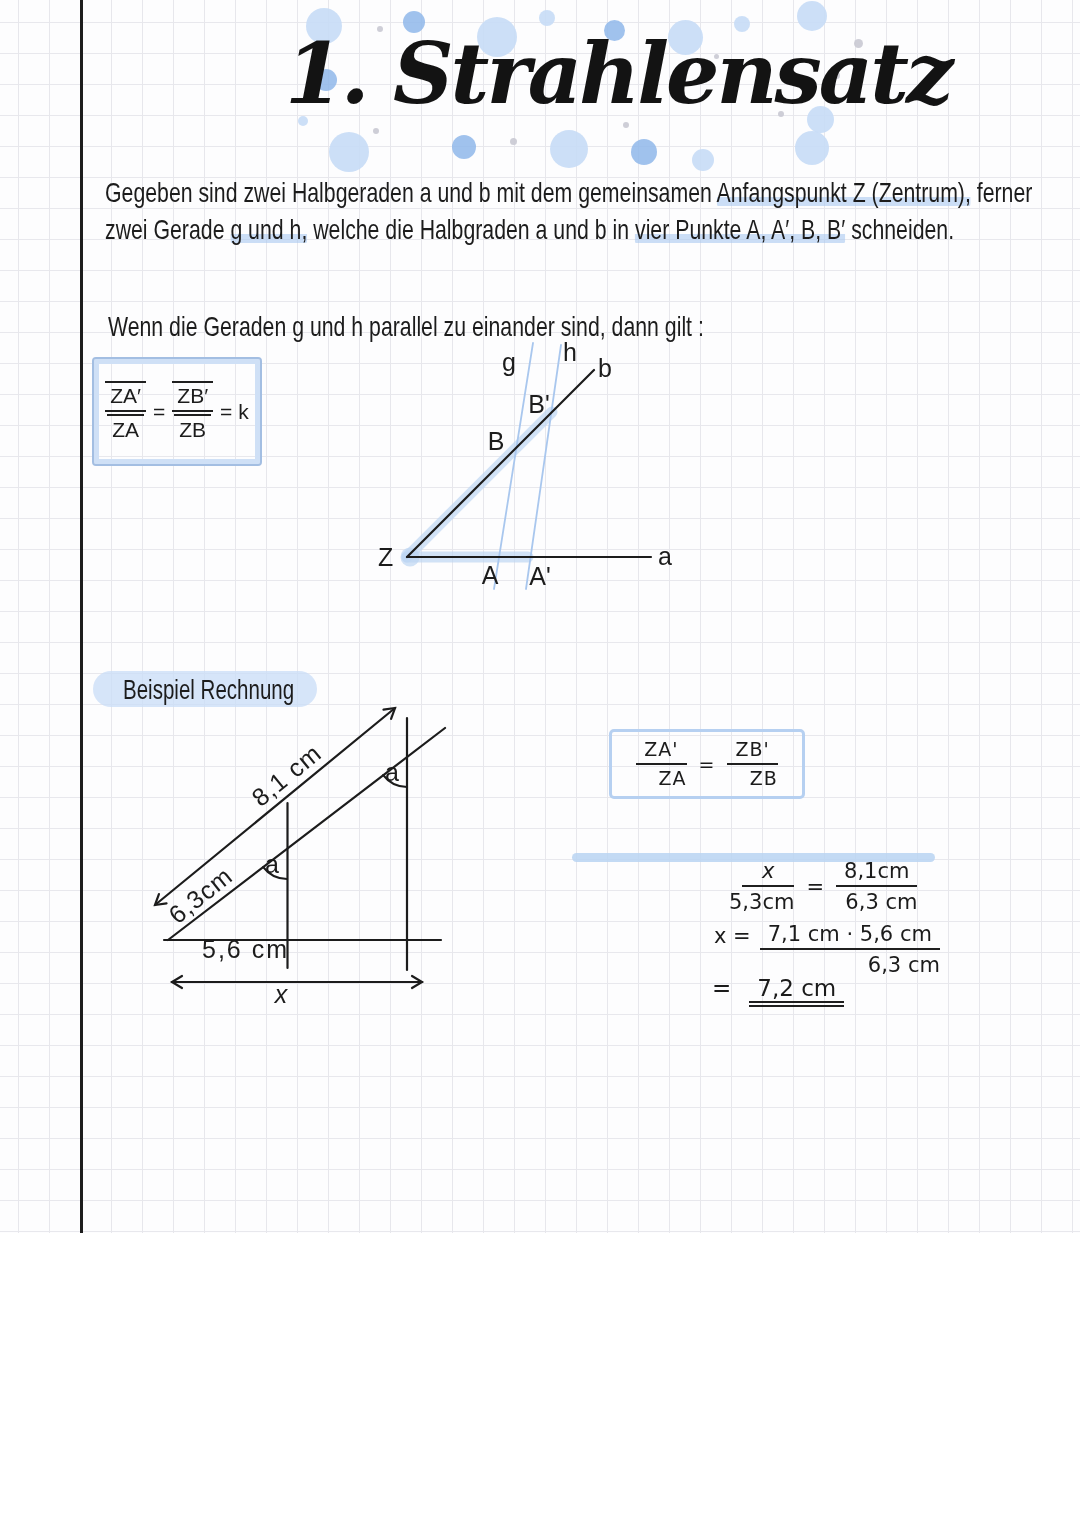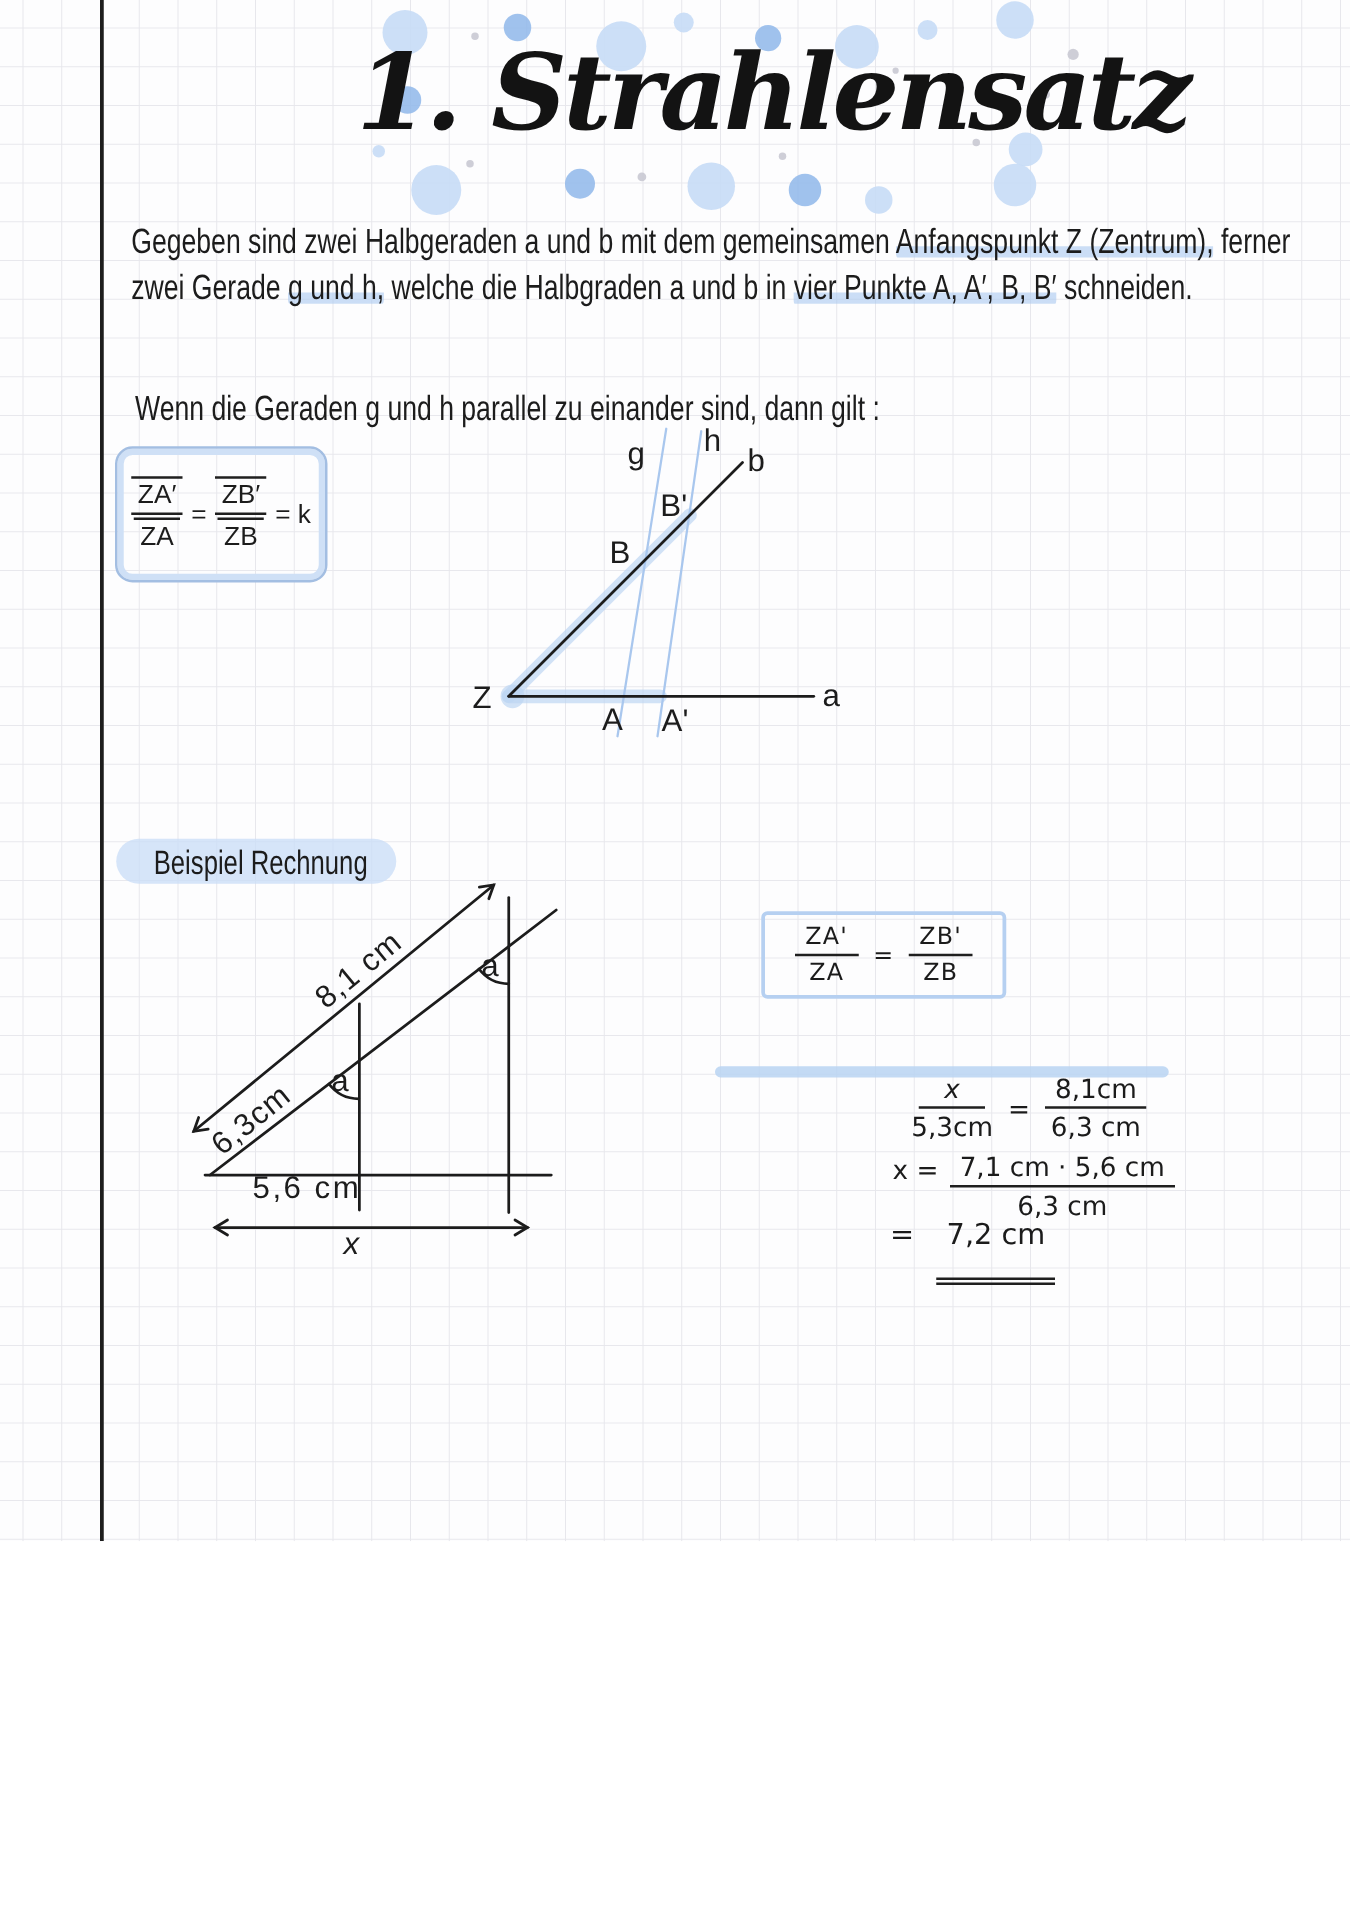--- a/index.html
+++ b/index.html
@@ -35,31 +35,31 @@
   .blul {
     background-image:linear-gradient(rgba(170,201,240,.6), rgba(170,201,240,.6));
     background-size:100% 9px; background-repeat:no-repeat; background-position:0 92%;
     border-radius:5px;
   }
   .condition { position:absolute; left:108px; top:311px; width:900px; font-size:28px; }
 
   
   .fbox1 {
     position:absolute; left:92px; top:357px; width:166px; height:105px;
-    border:2px solid #a3bee2; border-radius:14px;
+    border:2px solid #a3bee2; border-radius:4px;
     box-shadow:inset 0 0 0 5px #cfe0f6;
     display:flex; align-items:center; justify-content:center; gap:7px;
     font-size:21px; font-weight:400;
   }
   .fv { display:inline-flex; flex-direction:column; align-items:center; line-height:1.15; }
   .fv .n { border-top:2px solid #1f1f1f; border-bottom:2px solid #1f1f1f; padding:1px 5px 2px; }
   .fv .d { border-top:2px solid #1f1f1f; padding:2px 5px 0; margin-top:2px; }
 
   
-  .frac { display:inline-flex; flex-direction:column; align-items:center; line-height:1.15; }
+  .frac { display:inline-flex; flex-direction:column; align-items:flex-end; line-height:1.15; }
   .frac .n { border-bottom:2.4px solid #1f1f1f; padding:0 8px 2px; }
   .frac .d { padding-top:3px; }
 
   .pill {
     position:absolute; left:93px; top:671px; width:224px; height:36px;
     background:#cbdef7; border-radius:18px; opacity:.78;
   }
   .pill-text { position:absolute; left:123px; top:675px; font-size:27px; white-space:nowrap; }
 
   
@@ -71,21 +71,21 @@
     display:flex; align-items:center; justify-content:center; gap:12px;
     font-size:19px; letter-spacing:1px;
   }
   .step-heading { position:absolute; left:593px; top:829px; font-size:22px; word-spacing:6px; white-space:nowrap; z-index:2; }
   .step-bar { position:absolute; left:572px; top:853px; width:363px; height:9px; background:#b9d4f2; border-radius:5px; opacity:.85; }
 
   .subst { position:absolute; left:729px; top:859px; display:flex; align-items:center; gap:12px; font-size:21px; }
   .solve { position:absolute; left:714px; top:922px; display:flex; align-items:flex-start; gap:9px; font-size:21px; }
   .solve .lhs { padding-top:2px; }
   .result { position:absolute; left:712px; top:975px; display:flex; align-items:flex-start; gap:18px; font-size:23px; }
-  .dblul { position:relative; padding:0 8px 21px; border-bottom:2.5px solid #1f1f1f; }
+  .dblul { position:relative; padding:0 8px 0; border-bottom:2.5px solid #1f1f1f; }
   .dblul::after { content:""; position:absolute; left:0; right:0; bottom:-6px; border-top:2.5px solid #1f1f1f; }
 
   svg { position:absolute; overflow:visible; }
   svg text { font-family:"Liberation Sans", sans-serif; fill:#1c1c1c; font-size:25px; }
   .ink { stroke:#1c1c1c; stroke-width:2.2; stroke-linecap:round; fill:none; }
   .blueline { stroke:#a9c7ee; stroke-width:1.8; stroke-linecap:round; fill:none; }
   .hl { stroke:#bdd5f2; stroke-width:11; stroke-linecap:round; opacity:.7; fill:none; }
 </style>
 </head>
 <body>

